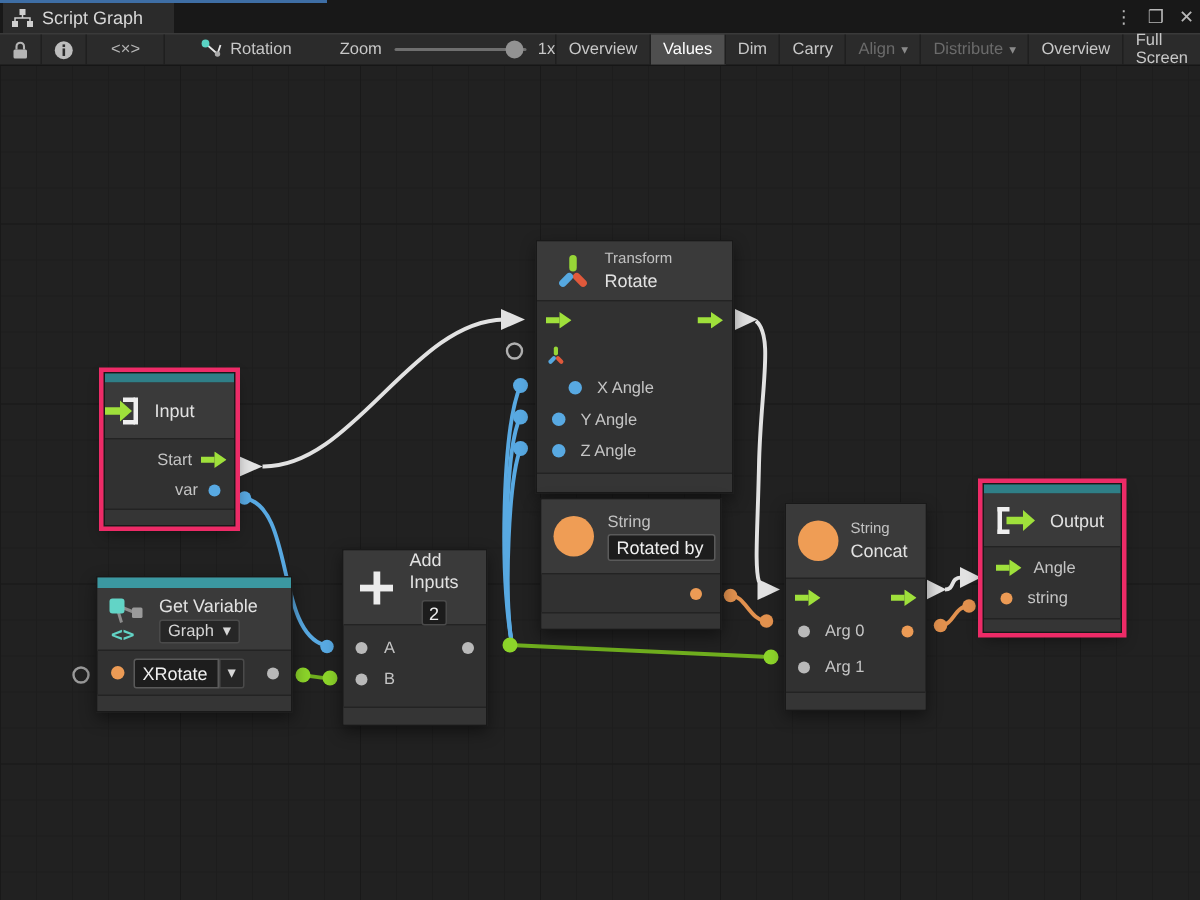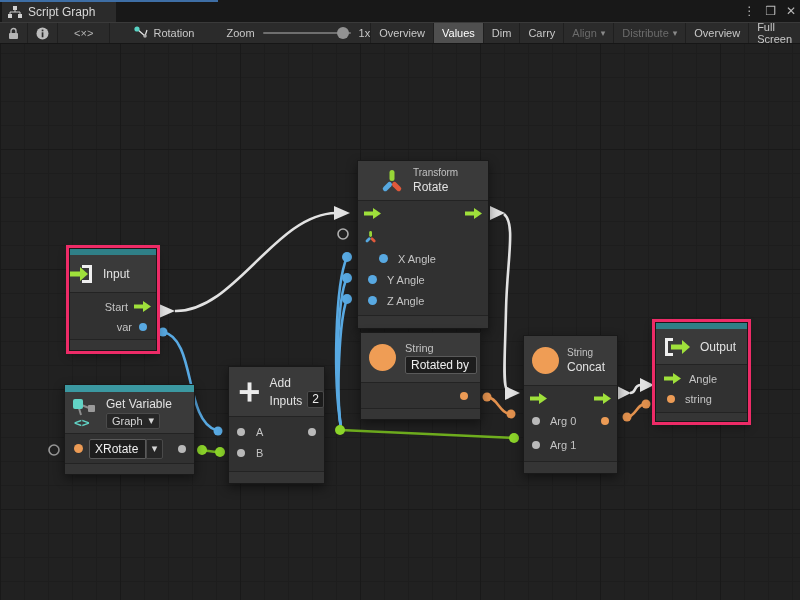--- a/index.html
+++ b/index.html
@@ -268,42 +268,42 @@
   </div>
 
   <div class="node" style="left:228px; top:366px; width:97px;">
     <div class="hdr" style="height:50px; padding-left:9px; gap:9px;">
       <svg width="26" height="26" viewBox="0 0 26 26">
         <rect x="11" y="2" width="4.5" height="22" fill="#ececec"></rect>
         <rect x="2" y="10.8" width="22" height="4.5" fill="#ececec"></rect>
       </svg>
       <div class="col" style="gap:1px;">
         <span class="title">Add</span>
-        <div style="display:flex; align-items:flex-end; gap:5px;">
+        <div style="display:flex; align-items:center; gap:5px;flex-direction:column;">
           <span class="title">Inputs</span>
           <div class="count-box">
             <span>2</span>
           </div>
         </div>
       </div>
     </div>
     <div class="row" style="padding:0 8px; gap:11px; margin-top:4px;">
       <span class="dot gray small"></span>
       <span>A</span>
       <span class="dot gray small" style="margin-left:auto"></span>
     </div>
     <div class="row" style="padding:0 8px; gap:11px;">
       <span class="dot gray small"></span>
       <span>B</span>
     </div>
     <div class="footer" style="margin-top:8px; height:12px;"></div>
   </div>
 
   <div class="node" style="left:357px; top:160px; width:132px;">
-    <div class="hdr" style="height:40px; padding-left:22px; gap:9px;">
+    <div class="hdr" style="height:40px; padding-left:12px; gap:9px;">
       <svg width="24" height="26" viewBox="0 0 24 26">
         <rect x="9.5" y="2" width="5" height="11" rx="2.5" fill="#97d637"></rect>
         <rect x="9.5" y="2" width="5" height="11" rx="2.5" fill="#e0593b" transform="rotate(135 12 14)"></rect>
         <rect x="9.5" y="2" width="5" height="11" rx="2.5" fill="#56a8e0" transform="rotate(225 12 14)"></rect>
       </svg>
       <div class="col">
         <span class="cat">Transform</span>
         <span class="title">Rotate</span>
       </div>
     </div>

